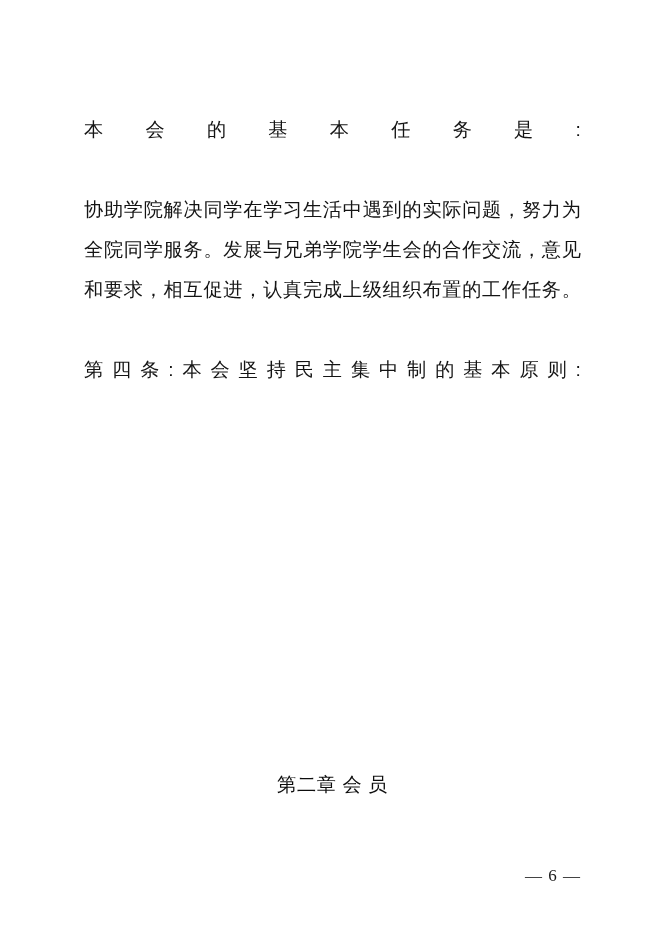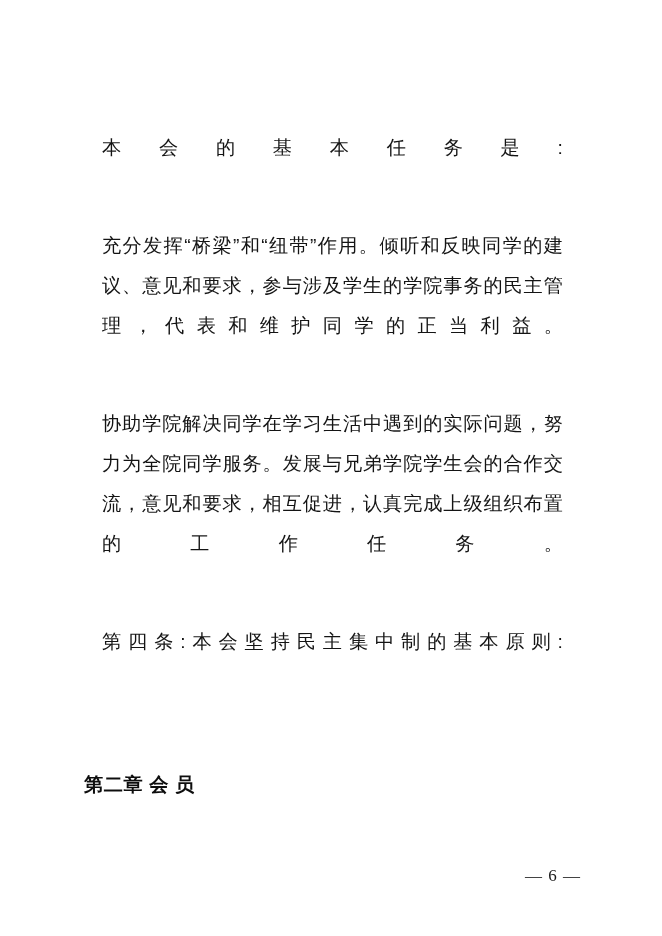--- a/index.html
+++ b/index.html
@@ -22,21 +22,21 @@
 
   
   #text-block {
     position: absolute;
     left: 84px;
     top: 110px;
     width: 497px;
   }
 
   .para {
-    margin: 18px;
+    margin: 0;
     font-size: 19.2px;
     line-height: 40px;
     letter-spacing: 0.1px;
     text-align: justify;
     text-justify: inter-character;
     word-break: break-all;
     text-indent: 0;
     color: #141414;
   }
 
@@ -46,23 +46,24 @@
     display: inline-block;
     width: 100%;
   }
 
   
   #chapter-heading {
     position: absolute;
     left: 84px;
     top: 770px;
     width: 497px;
+    text-align: center;
     font-size: 19.2px;
     line-height: 30px;
-    font-weight: bold;
+    font-weight: normal;
     letter-spacing: 0.6px;
     color: #0d0d0d;
   }
 
   
   #page-footer {
     position: absolute;
     left: 84px;
     top: 864px;
     width: 497px;
@@ -75,21 +76,20 @@
     color: #1a1a1a;
   }
 </style>
 </head>
 <body>
 
 <div id="page">
 
   <div id="text-block">
     <p class="para">本会的基本任务是:</p>
-    <p class="para">充分发挥“桥梁”和“纽带”作用。倾听和反映同学的建议、意见和要求，参与涉及学生的学院事务的民主管理，代表和维护同学的正当利益。</p>
     <p class="para">协助学院解决同学在学习生活中遇到的实际问题，努力为全院同学服务。发展与兄弟学院学生会的合作交流，意见和要求，相互促进，认真完成上级组织布置的工作任务。</p>
     <p class="para">第四条:本会坚持民主集中制的基本原则:</p>
 
   </div>
 
   <div id="chapter-heading">第二章 会 员</div>
 
   <div id="page-footer">— 6 —</div>
 
 </div>

